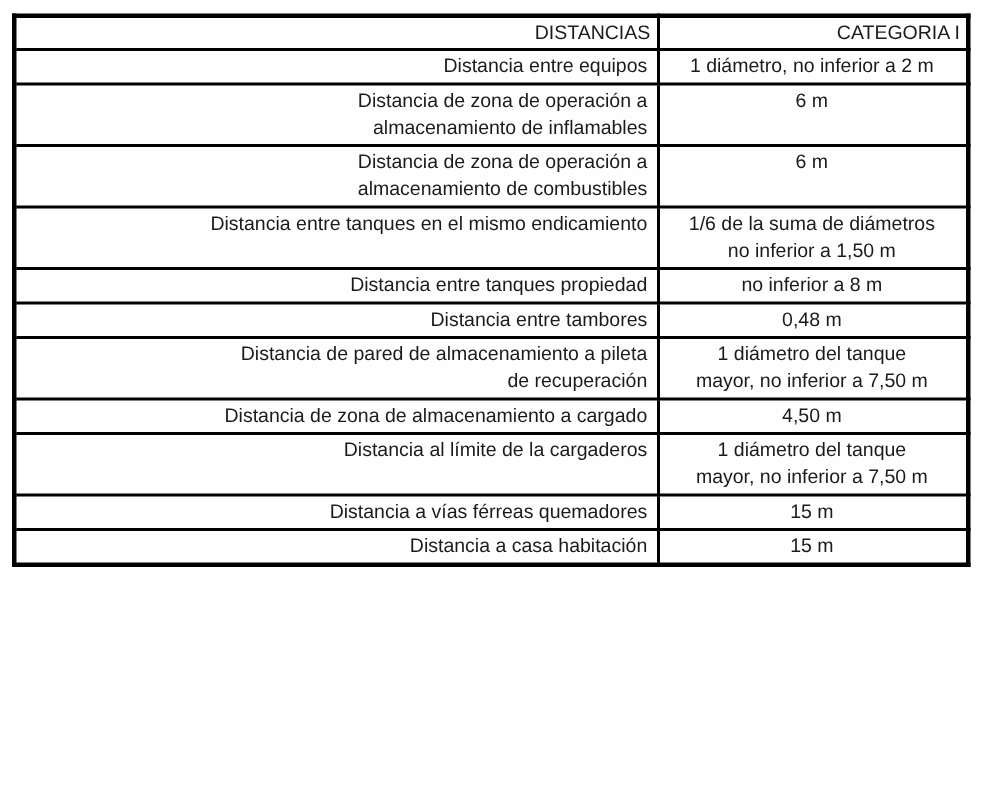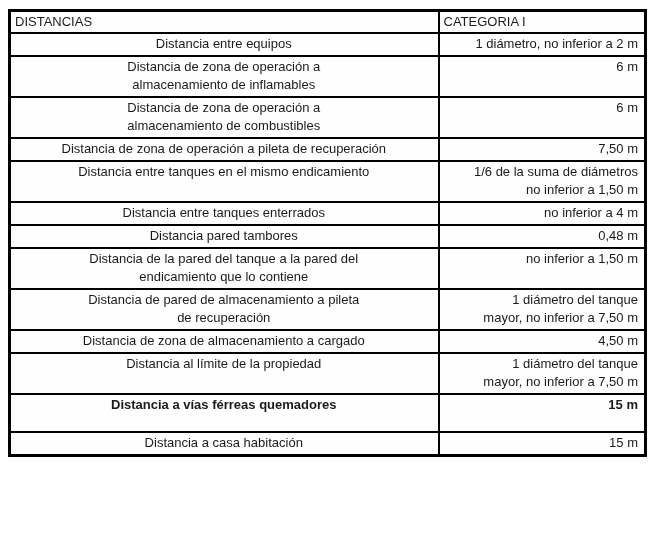--- a/index.html
+++ b/index.html
@@ -29,30 +29,30 @@
   table.dist-table th,
   table.dist-table td {
     border: 2px solid #000;
     font-size: 13px;
     line-height: 18px;
     white-space: pre-line;
     overflow: hidden;
   }
   table.dist-table th {
     font-weight: normal;
-    text-align: left;
+    text-align: right;
     height: 20px;
     padding: 0 4px;
   }
   table.dist-table td {
     vertical-align: top;
     padding: 1px 6px 2px 5px;
   }
-  td.c-label { text-align: center; }
-  td.c-value { text-align: right; }
+  td.c-label { text-align: right; }
+  td.c-value { text-align: center; }
   
   tbody tr:nth-child(12) td { height: 33px; font-weight: bold; }
   tbody tr:nth-child(16) td { height: 28px; }
 </style>
 </head>
 <body>
 
 <div class="page">
   <table class="dist-table">
     <colgroup>
@@ -74,53 +74,44 @@
           <td class="c-label">Distancia de zona de operación a
 almacenamiento de inflamables</td>
           <td class="c-value">6 m</td>
         </tr>
         <tr>
           <td class="c-label">Distancia de zona de operación a
 almacenamiento de combustibles</td>
           <td class="c-value">6 m</td>
         </tr>
         <tr>
-          <td class="c-label">Distancia de zona de operación a pileta de recuperación</td>
-          <td class="c-value">7,50 m</td>
-        </tr>
-        <tr>
           <td class="c-label">Distancia entre tanques en el mismo endicamiento</td>
           <td class="c-value">1/6 de la suma de diámetros
 no inferior a 1,50 m</td>
         </tr>
         <tr>
-          <td class="c-label">Distancia entre tanques enterrados</td>
-          <td class="c-value">no inferior a 4 m</td>
+          <td class="c-label">Distancia entre tanques propiedad</td>
+          <td class="c-value">no inferior a 8 m</td>
         </tr>
         <tr>
-          <td class="c-label">Distancia pared tambores</td>
+          <td class="c-label">Distancia entre tambores</td>
           <td class="c-value">0,48 m</td>
-        </tr>
-        <tr>
-          <td class="c-label">Distancia de la pared del tanque a la pared del
-endicamiento que lo contiene</td>
-          <td class="c-value">no inferior a 1,50 m</td>
         </tr>
         <tr>
           <td class="c-label">Distancia de pared de almacenamiento a pileta
 de recuperación</td>
           <td class="c-value">1 diámetro del tanque
 mayor, no inferior a 7,50 m</td>
         </tr>
         <tr>
           <td class="c-label">Distancia de zona de almacenamiento a cargado</td>
           <td class="c-value">4,50 m</td>
         </tr>
         <tr>
-          <td class="c-label">Distancia al límite de la propiedad</td>
+          <td class="c-label">Distancia al límite de la cargaderos</td>
           <td class="c-value">1 diámetro del tanque
 mayor, no inferior a 7,50 m</td>
         </tr>
         <tr>
           <td class="c-label">Distancia a vías férreas quemadores</td>
           <td class="c-value">15 m</td>
         </tr>
         <tr>
           <td class="c-label">Distancia a casa habitación</td>
           <td class="c-value">15 m</td>

